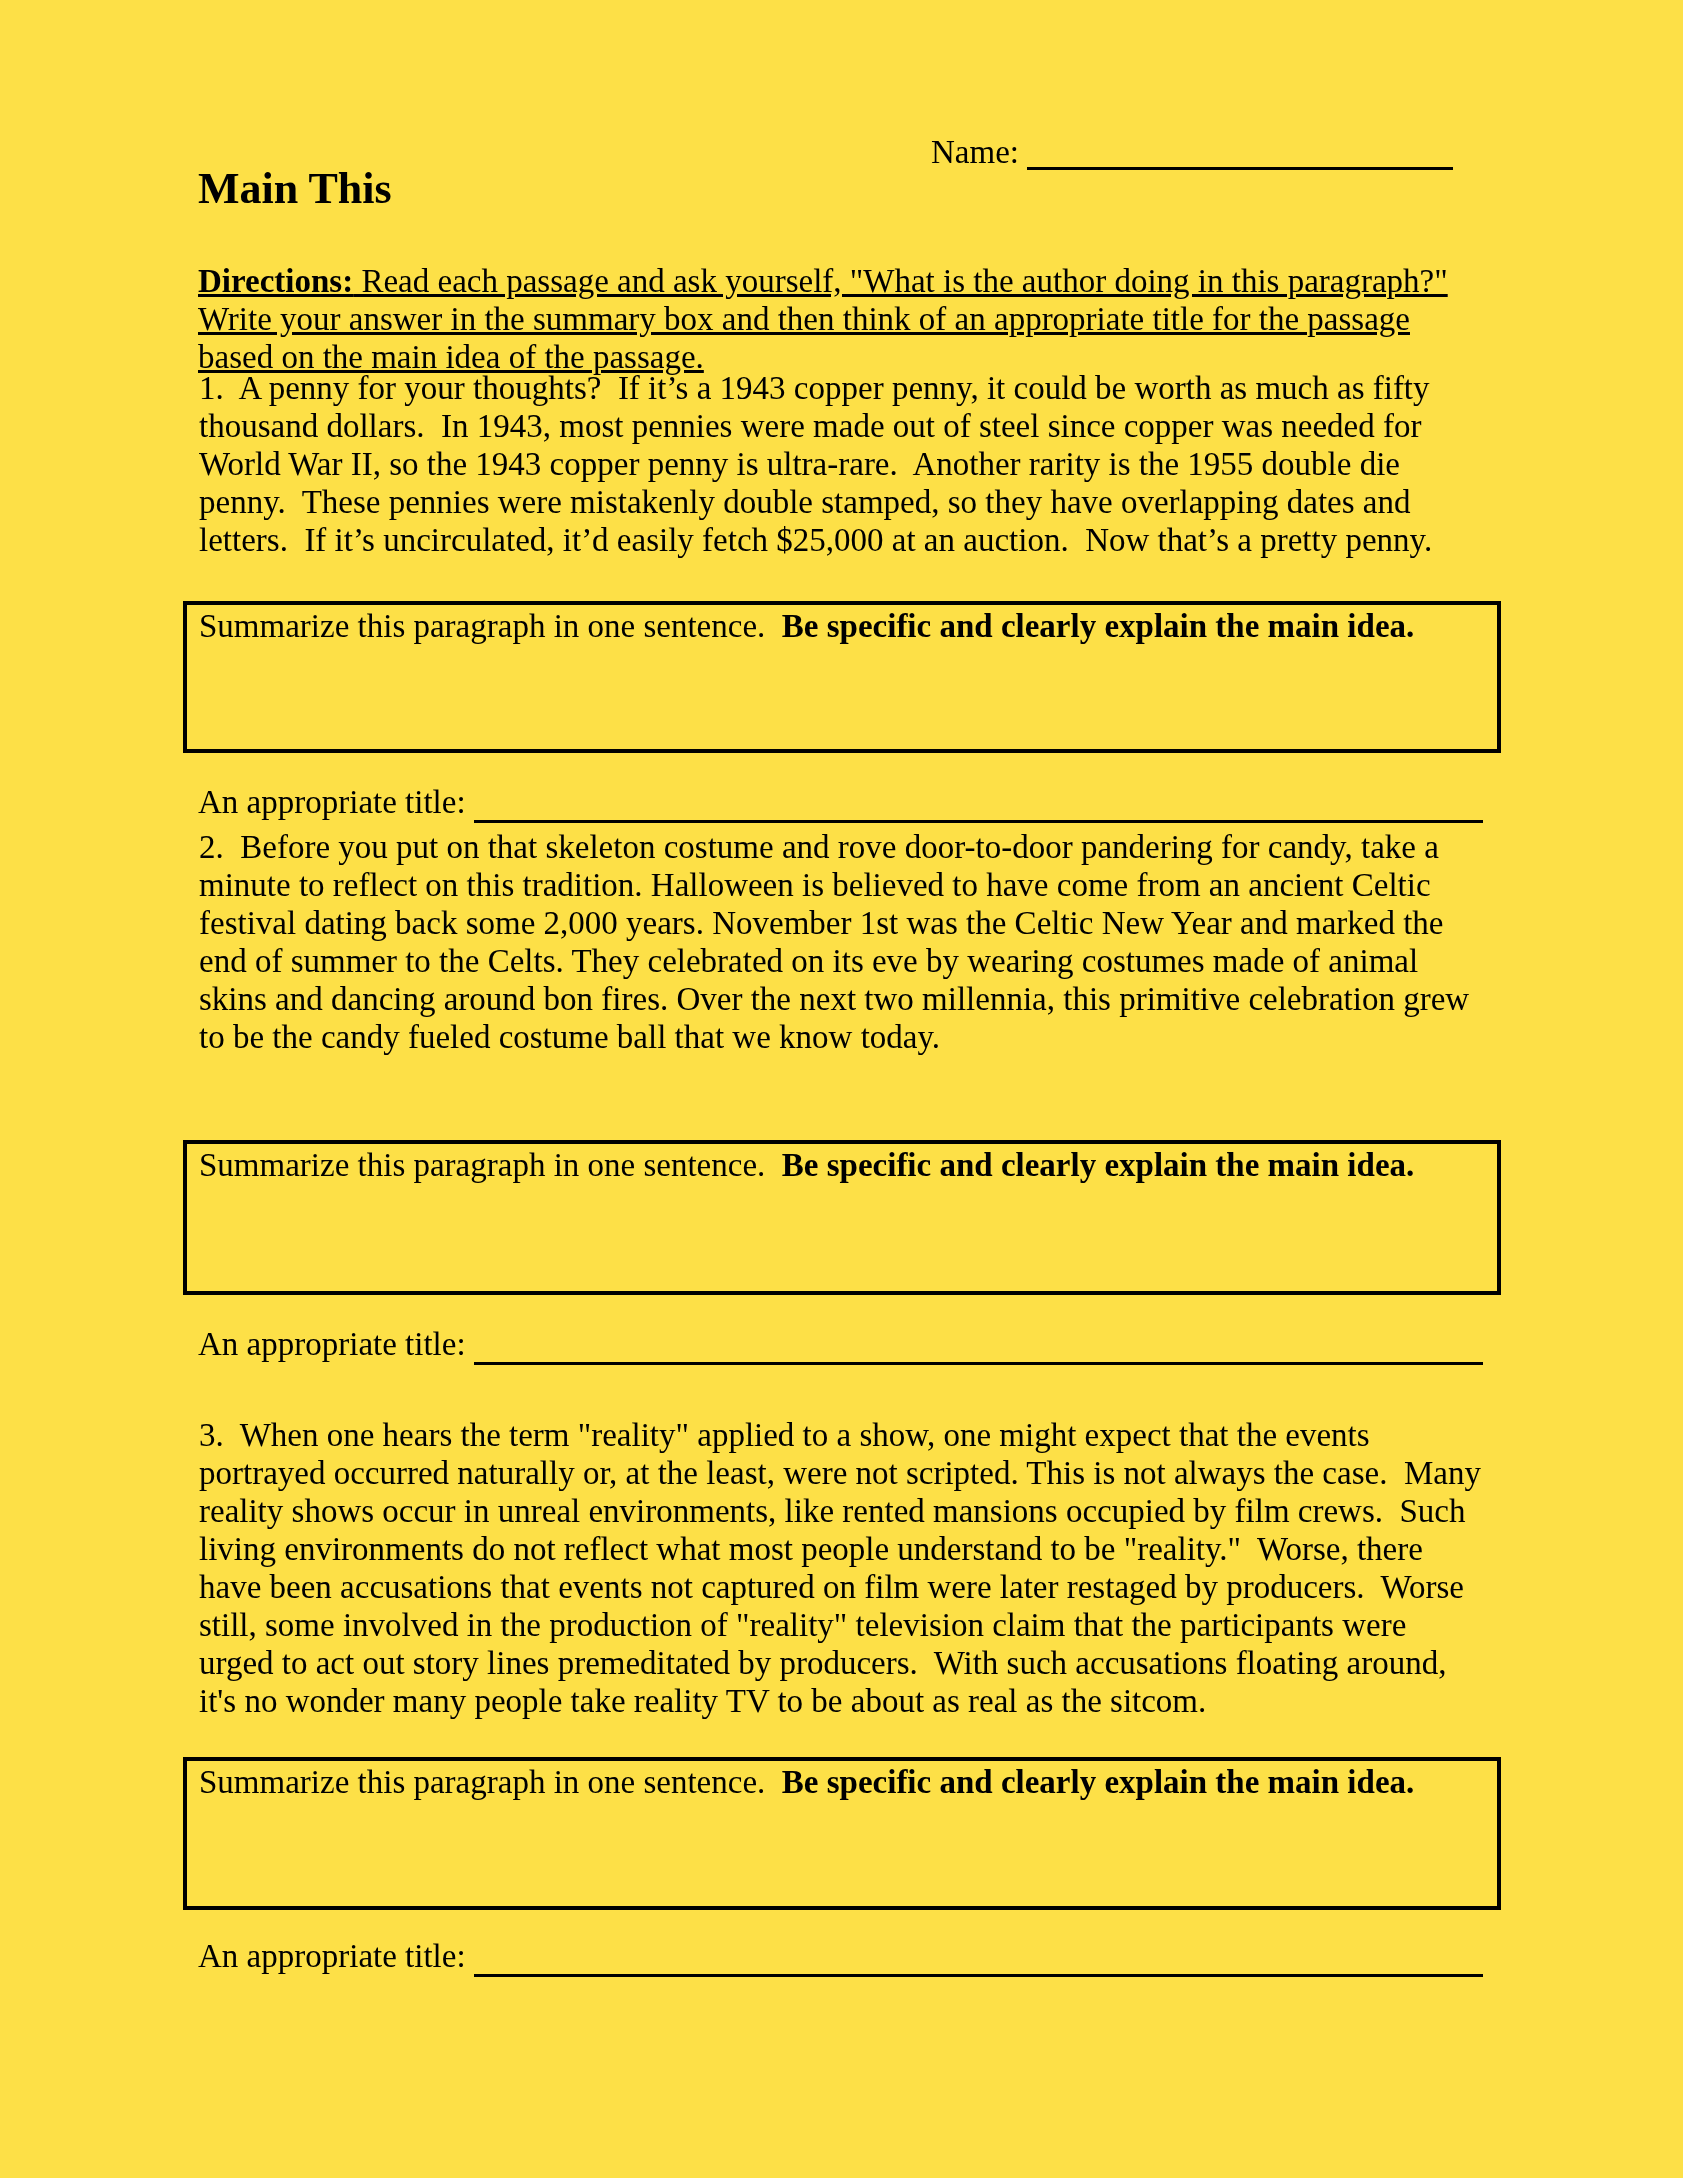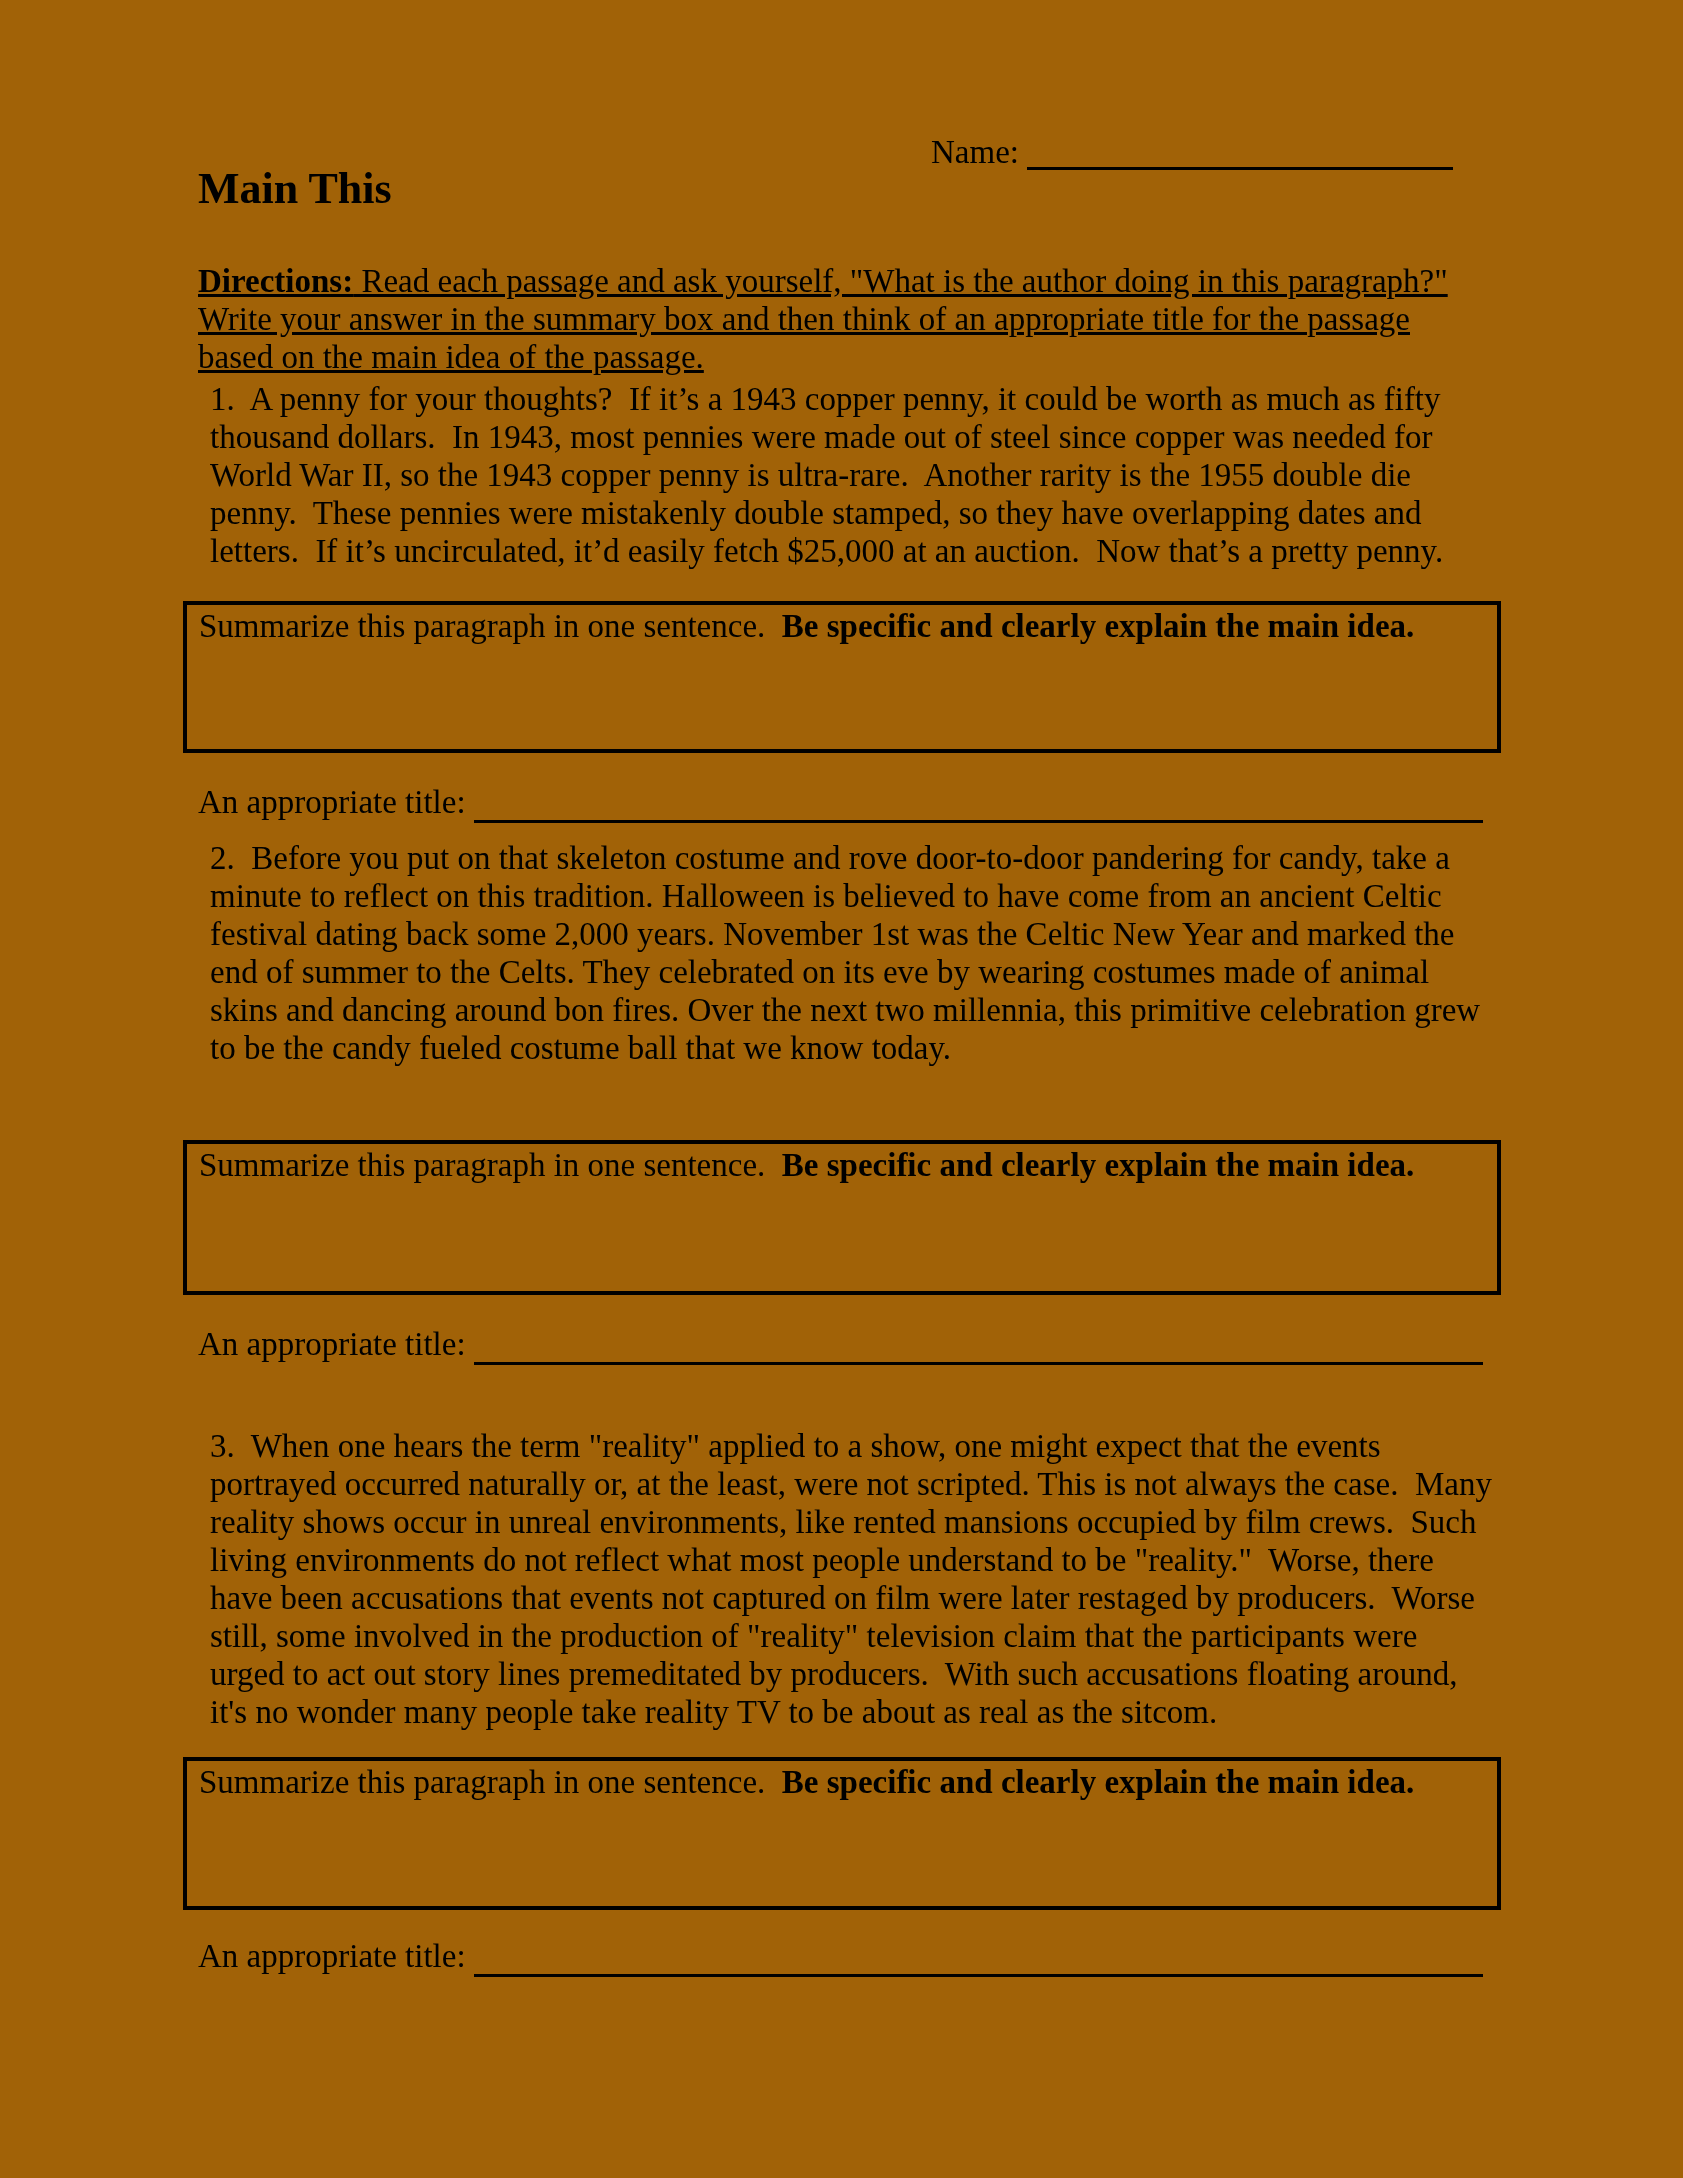--- a/index.html
+++ b/index.html
@@ -5,21 +5,21 @@
   html, body {
     margin: 0;
     padding: 0;
     background: #e8e8e8;
   }
   .page {
     position: relative;
     width: 1683px;
     height: 2178px;
     margin: 0 auto;
-    background: #a16207;
+    background: #fde047;
     color: #000000;
     font-family: "Liberation Serif", "DejaVu Serif", serif;
     overflow: hidden;
   }
 
   .body-text {
     font-size: 33px;
     line-height: 38px;
     white-space: pre-wrap;
   }
@@ -51,21 +51,21 @@
     left: 198px;
     top: 229px;
     width: 1297px;
     text-decoration: underline;
   }
 
   .passage {
     position: absolute;
     left: 198px;
     width: 1297px;
-    margin: 12px;
+    margin: 1px;
   }
   .p1 { top: 368px; }
   .p2 { top: 827px; }
   .p3 { top: 1415px; }
 
   .sum-box {
     position: absolute;
     left: 183px;
     width: 1318px;
     box-sizing: border-box;

